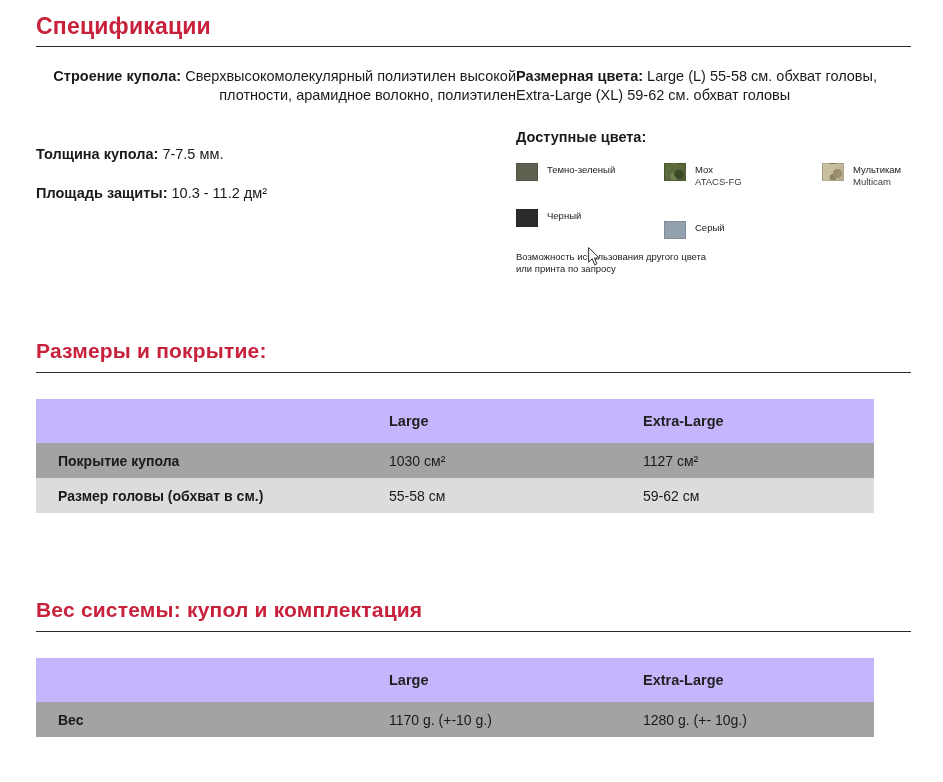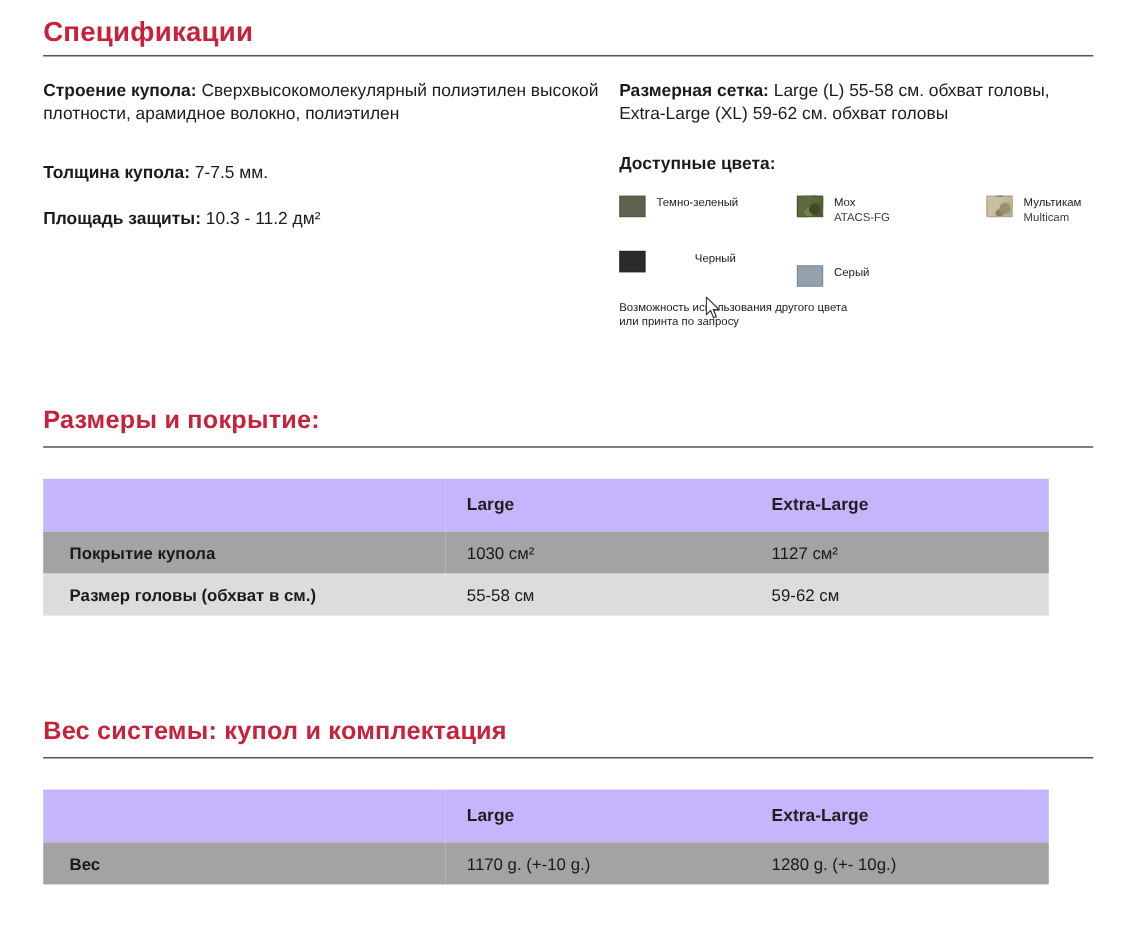--- a/index.html
+++ b/index.html
@@ -60,21 +60,21 @@
   .spec-row {
     font-size: 14.5px;
     line-height: 19px;
     margin-bottom: 20px;
   }
   .spec-row b {
     font-weight: bold;
   }
   .spec-val { font-weight: normal; }
 
-  .spec-row.structure { margin-bottom: 30px; }
+  .spec-row.structure { margin-bottom: 40px; text-align: right; }
 
   .sizegrid {
     font-size: 14.5px;
     line-height: 19px;
     margin-bottom: 24px;
   }
   .sizegrid .cont { display: inline; }
 
   .colors-title {
     font-size: 14.5px;
@@ -103,21 +103,21 @@
     font-size: 9.5px;
     line-height: 12px;
     padding-top: 1px;
   }
   .swatch .l1 { display: block; }
   .swatch .l2 { display: block; color: #3b3b3b; }
 
   #swatch-0 { left: 0px;   top: 0px; }
   #swatch-1 { left: 148px; top: 0px; }
   #swatch-2 { left: 306px; top: 0px; }
-  #swatch-3 { left: 0px;   top: 46px; gap: 32px; }
+  #swatch-3 { left: 0px;   top: 46px; }
   #swatch-4 { left: 148px; top: 58px; }
 
   .chip-mox {
     background:
       radial-gradient(circle at 20% 30%, #5b6b3a 0 28%, transparent 29%),
       radial-gradient(circle at 70% 65%, #3d4a28 0 26%, transparent 27%),
       radial-gradient(circle at 45% 80%, #747f4e 0 22%, transparent 23%),
       linear-gradient(135deg, #6a7646 0%, #4a5630 100%);
   }
   .chip-multicam {
@@ -216,21 +216,21 @@
           <span class="spec-val">7-7.5 мм.</span>
         </div>
         <div class="spec-row">
           <b>Площадь защиты:</b>
           <span class="spec-val">10.3 - 11.2 дм²</span>
         </div>
       </div>
 
       <div class="spec-col-right">
         <div class="sizegrid">
-          <b>Размерная сетка:</b>
+          <b>Размерная цвета:</b>
           <span class="cont">Large (L) 55-58 см. обхват головы, Extra-Large (XL) 59-62 см. обхват головы</span>
         </div>
 
         <div class="colors-title">Доступные цвета:</div>
 
         <div class="swatch-grid">
 
           <div class="swatch" id="swatch-0">
             <span class="chip" style="background:#5c6150"></span>
             <span class="labels">

